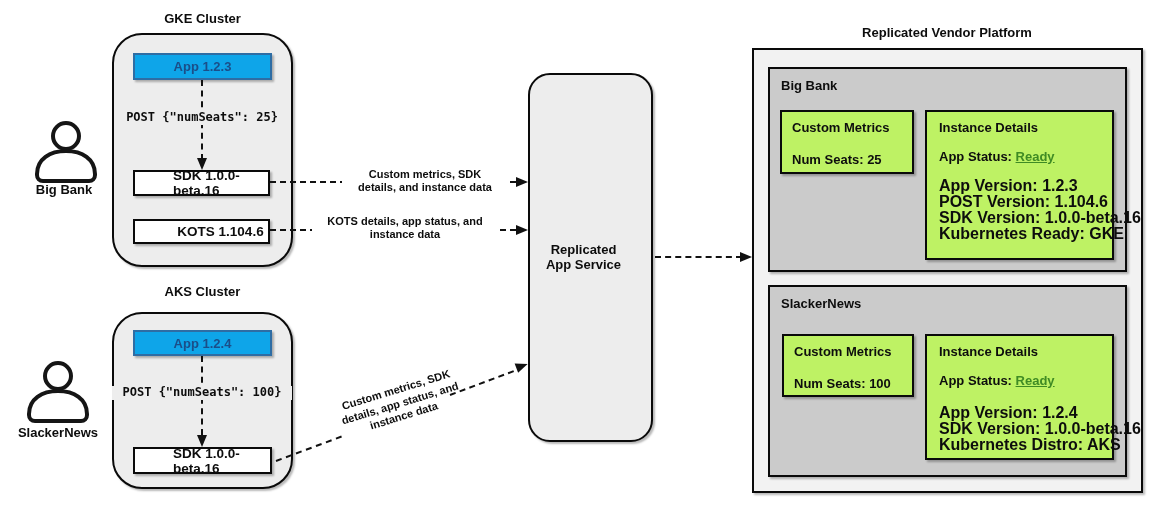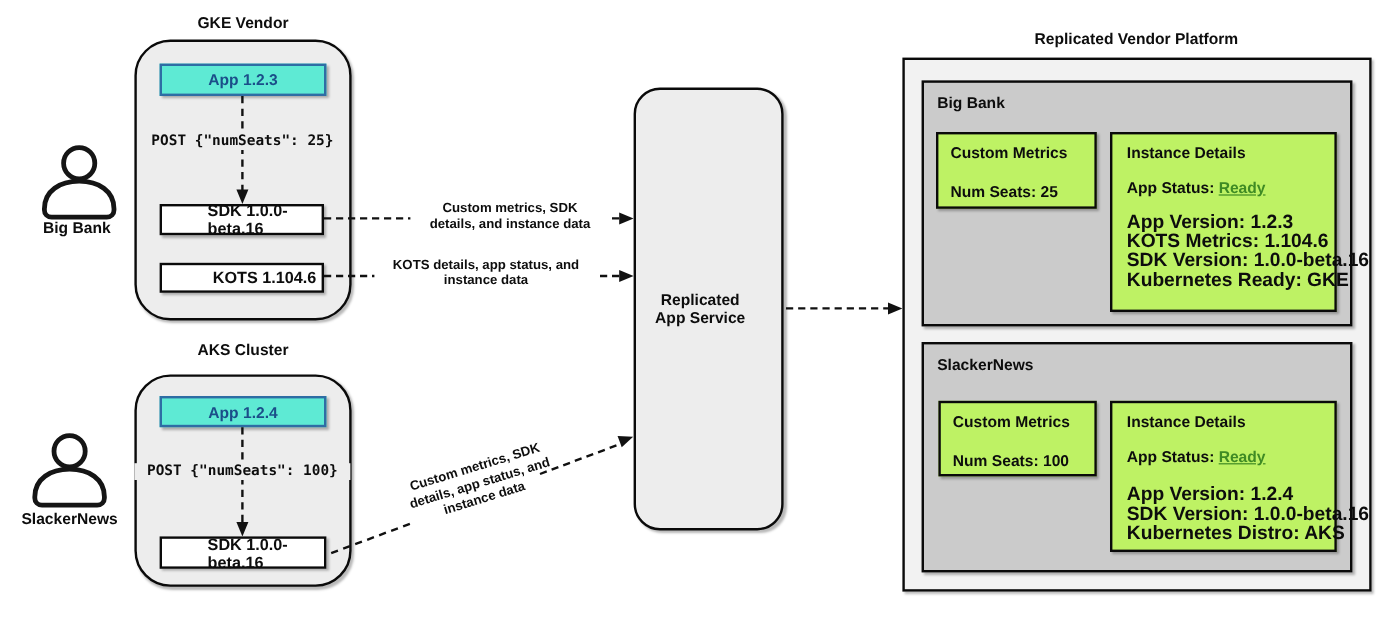--- a/index.html
+++ b/index.html
@@ -11,21 +11,21 @@
   .lbl{position:absolute;font-weight:bold;color:#0d0d0d;line-height:1.15;}
   .ctr{text-align:center;}
   .flexc{display:flex;align-items:center;justify-content:center;font-weight:bold;}
   .dash-h{position:absolute;height:0;border-top:2px dashed #111;}
   .dash-v{position:absolute;width:0;border-left:2px dashed #111;}
   .arr-r{position:absolute;width:0;height:0;border-left:12px solid #111;
          border-top:5px solid transparent;border-bottom:5px solid transparent;}
   .arr-d{position:absolute;width:0;height:0;border-top:12px solid #111;
          border-left:5px solid transparent;border-right:5px solid transparent;}
   .cluster{position:absolute;box-sizing:border-box;background:#ededed;border:2px solid #0a0a0a;border-radius:30px;}
-  .appnode{background:#5eead4;border:2px solid #2e6da4;color:#1b4e89;font-size:13px;}
+  .appnode{background:#0ea5e9;border:2px solid #2e6da4;color:#1b4e89;font-size:13px;}
   .node{background:#fff;border:2px solid #0a0a0a;font-size:13.5px;padding-left:38px;}
   .mono{font-family:"DejaVu Sans Mono","Liberation Mono",monospace;font-size:12px;font-weight:bold;}
   .arrlbl{font-size:11px;line-height:13px;font-weight:bold;text-align:center;background:#fff;}
   .panel{position:absolute;box-sizing:border-box;background:#cbcbcb;border:2px solid #0a0a0a;}
   .card{position:absolute;box-sizing:border-box;background:#bef264;border:2px solid #0a0a0a;}
   .t13{font-size:13px;}
   .ready{color:#3f8b24;text-decoration:underline;}
   .dlines{position:absolute;font-weight:bold;font-size:16px;line-height:16px;white-space:nowrap;}
 </style>
 </head>
@@ -42,21 +42,21 @@
   <div class="lbl ctr t13" style="left:14px;top:183px;width:100px;">Big Bank</div>
 
   <div class="abs" style="left:23px;top:352px;width:70px;height:72px;">
     <svg width="70" height="72" viewBox="0 0 70 72">
       <circle cx="35" cy="24" r="13" fill="#fff" stroke="#151515" stroke-width="4"></circle>
       <path d="M6 62 C6 47 19 39 35 39 C51 39 64 47 64 62 L64 63 C64 66.5 61.5 69 58 69 L12 69 C8.5 69 6 66.5 6 63 Z" fill="#fff" stroke="#151515" stroke-width="4"></path>
     </svg>
   </div>
   <div class="lbl ctr t13" style="left:2px;top:426px;width:112px;">SlackerNews</div>
 
-  <div class="lbl ctr t13" style="left:112px;top:12px;width:181px;">GKE Vendor</div>
+  <div class="lbl ctr t13" style="left:112px;top:12px;width:181px;">GKE Cluster</div>
   <div class="cluster shadow" style="left:112px;top:33px;width:181px;height:234px;"></div>
 
   <div class="box appnode flexc shadow" style="left:133px;top:53px;width:139px;height:27px;">
     <span>App 1.2.3</span>
   </div>
 
   <div class="dash-v" style="left:201px;top:80px;height:80px;"></div>
   <div class="arr-d" style="left:197px;top:158px;"></div>
   <div class="lbl mono ctr" style="left:118px;top:111px;width:168px;background:#ededed;">POST {"numSeats": 25}</div>
 
@@ -123,21 +123,21 @@
     <div class="card shadow" style="left:10px;top:41px;width:134px;height:64px;">
       <div class="lbl t13" style="left:10px;top:9px;">Custom Metrics</div>
       <div class="lbl t13" style="left:10px;top:41px;">Num Seats: 25</div>
     </div>
 
     <div class="card shadow" style="left:155px;top:41px;width:189px;height:150px;">
       <div class="lbl t13" style="left:12px;top:9px;">Instance Details</div>
       <div class="lbl t13" style="left:12px;top:38px;"><span>App Status: </span><span class="ready">Ready</span></div>
       <div class="dlines" style="left:12px;top:66px;">
         <div>App Version: 1.2.3</div>
-        <div>KOTS Metrics: 1.104.6</div>
+        <div>POST Version: 1.104.6</div>
         <div>SDK Version: 1.0.0-beta.16</div>
         <div>Kubernetes Ready: GKE</div>
       </div>
     </div>
   </div>
 
   <div class="panel shadow" style="left:768px;top:285px;width:359px;height:192px;">
     <div class="lbl t13" style="left:11px;top:10px;">SlackerNews</div>
 
     <div class="card shadow" style="left:12px;top:47px;width:132px;height:63px;">

